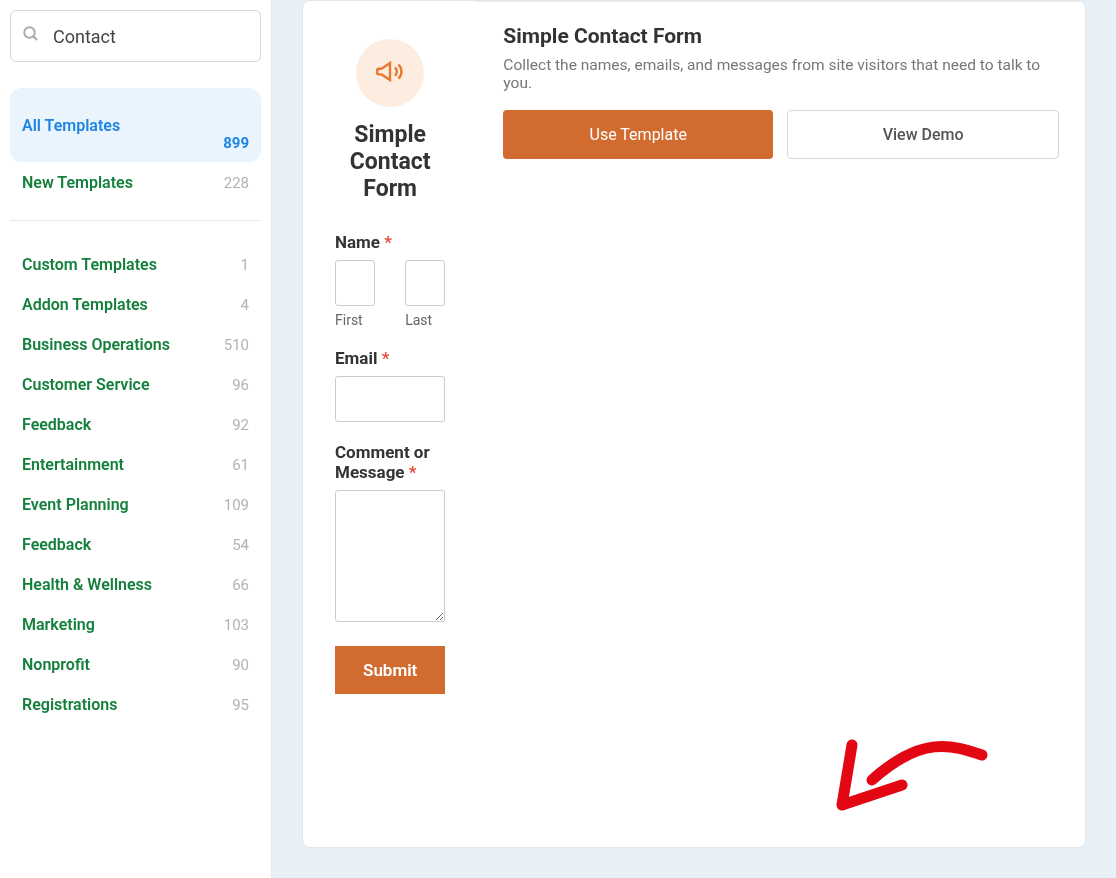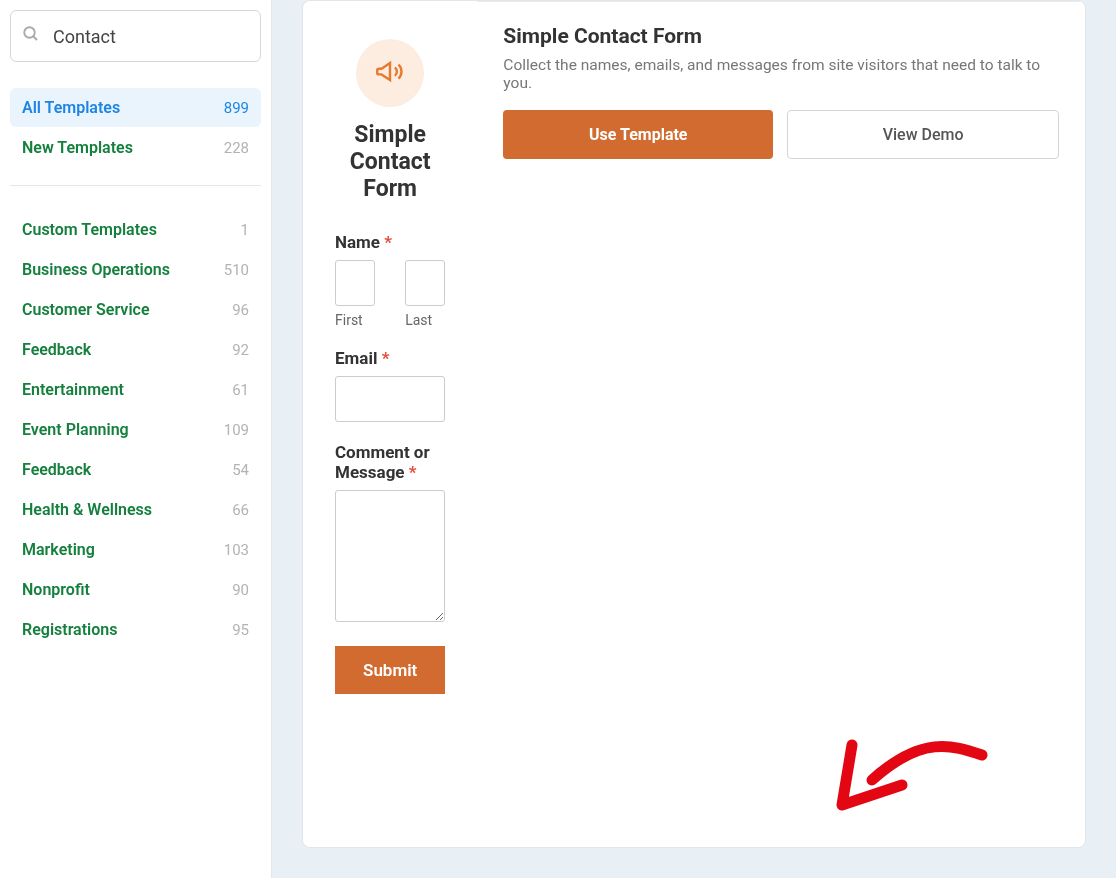--- a/index.html
+++ b/index.html
@@ -4,24 +4,24 @@
   <style>
     * { box-sizing: border-box; margin: 0; padding: 0; font-family: -apple-system, BlinkMacSystemFont, "Segoe UI", Roboto, sans-serif; }
     body { background: #fff; width: 1116px; height: 878px; display: flex; }
     
     .sidebar { width: 272px; border-right: 1px solid #e7e7e7; padding: 10px; position: relative; }
     .search-wrap { position: relative; margin-bottom: 26px; }
     .search-icon { position: absolute; left: 12px; top: 50%; transform: translateY(-50%); color: #999; }
     .search-input { width: 100%; height: 52px; border: 1px solid #d8d8d8; border-radius: 6px; padding: 0 14px 0 42px; font-size: 18px; color: #444; outline: none; }
     
     .cat-list { list-style: none; }
-    .cat-item { display: flex; justify-content: space-between; align-items: center; padding: 10px 12px; font-size: 16px; cursor: pointer; border-radius: 6px; margin-bottom: 1px; }
+    .cat-item { display: flex; justify-content: space-between; align-items: center; padding: 10px 12px; font-size: 16px; cursor: pointer; border-radius: 12px; margin-bottom: 1px; }
     .cat-item.active { background: #e9f4fd; }
     .cat-item.active .cat-label { color: #1e85e5; font-weight: 600; }
-    .cat-item.active .cat-count { color: #1e85e5; font-weight: 400; }
+    .cat-item.active .cat-count { color: #1e85e5; font-weight: 700; margin-top: 36px; }
     .cat-label { color: #15803d; font-weight: 600; }
     .cat-count { color: #b3b3b3; font-size: 15px; }
     
     .divider { border: none; border-top: 1px solid #e7e7e7; margin: 18px 0 24px; }
     
     .main { flex: 1; background: #e9f0f5; padding: 0 30px 30px; display: flex; flex-direction: column; position: relative; }
     
     .preview-wrap { flex: 1; display: flex; flex-direction: row; border-radius: 8px; overflow: hidden; border: 1px solid #e0e6ea; margin-top: 0; }
     
     .preview-canvas { background: #fff; flex: 1; padding: 38px 32px 20px; }
@@ -40,21 +40,21 @@
     .sub-label { font-size: 14px; color: #666; margin-top: 6px; display: block; }
     .email-block { margin-bottom: 20px; }
     .comment-block { margin-bottom: 20px; }
     .textarea { width: 100%; height: 132px; border: 1px solid #ccc; border-radius: 3px; padding: 10px; font-size: 15px; resize: both; }
     .submit-btn { background: #d16b2f; color: #fff; border: none; padding: 14px 28px; font-size: 17px; font-weight: 600; border-radius: 0; cursor: pointer; }
     
     .footer-bar { background: #fff; padding: 22px 26px; border-top: 1px solid #eaeaea; }
     .footer-title { font-size: 21px; font-weight: 700; color: #333; margin-bottom: 8px; }
     .footer-desc { font-size: 15.5px; color: #777; margin-bottom: 18px; }
     .footer-actions { display: flex; gap: 14px; }
-    .btn-primary { flex: 1; background: #d16b2f; color: #fff; border: none; padding: 14px; font-size: 16px; font-weight: 700; border-radius: 4px; cursor: pointer; }
+    .btn-primary { flex: 1; background: #d16b2f; color: #fff; border: none; padding: 14px; font-size: 16px; font-weight: 400; border-radius: 4px; cursor: pointer; }
     .btn-secondary { flex: 1; background: #fff; color: #555; border: 1px solid #d5d5d5; padding: 14px; font-size: 16px; font-weight: 500; border-radius: 4px; cursor: pointer; }
     
     .arrow-annot { position: absolute; top: 685px; left: 530px; pointer-events: none; z-index: 10; }
   </style>
 </head>
 <body>
 
 <div class="sidebar">
   <div class="search-wrap">
     <span class="search-icon">
@@ -76,20 +76,24 @@
         <span class="cat-count">228</span>
       </li>
     </ul>
 
   <hr class="divider">
 
   <ul class="cat-list" id="cat-list">
       <li class="cat-item">
         <span class="cat-label">Custom Templates</span>
         <span class="cat-count">1</span>
+      </li>
+      <li class="cat-item">
+        <span class="cat-label">Addon Templates</span>
+        <span class="cat-count">4</span>
       </li>
       <li class="cat-item">
         <span class="cat-label">Business Operations</span>
         <span class="cat-count">510</span>
       </li>
       <li class="cat-item">
         <span class="cat-label">Customer Service</span>
         <span class="cat-count">96</span>
       </li>
       <li class="cat-item">

